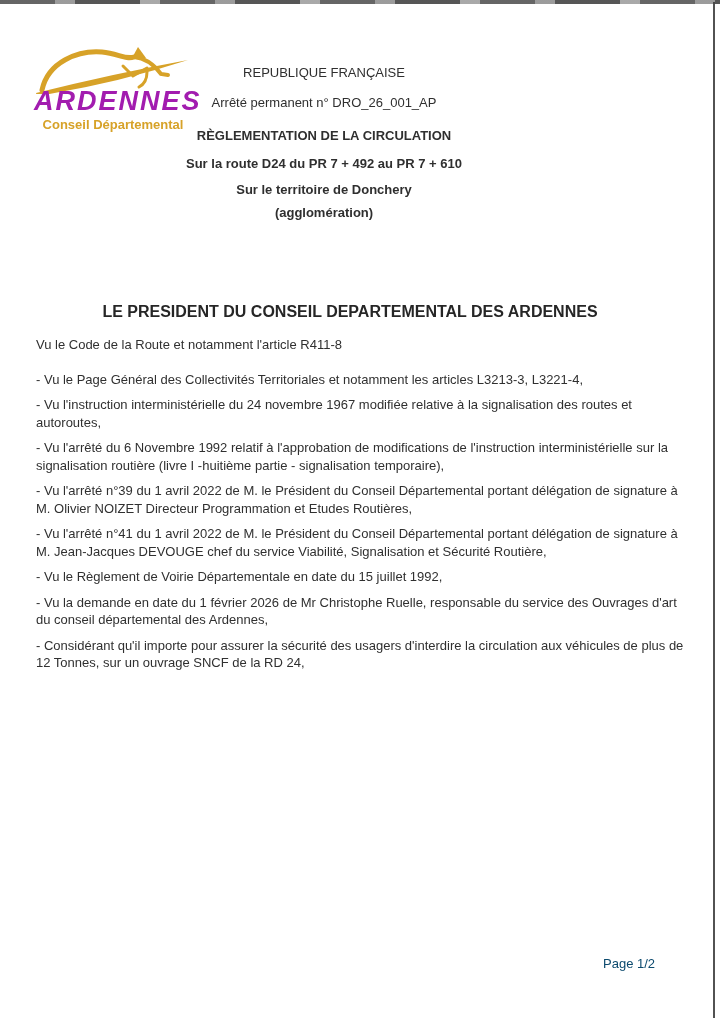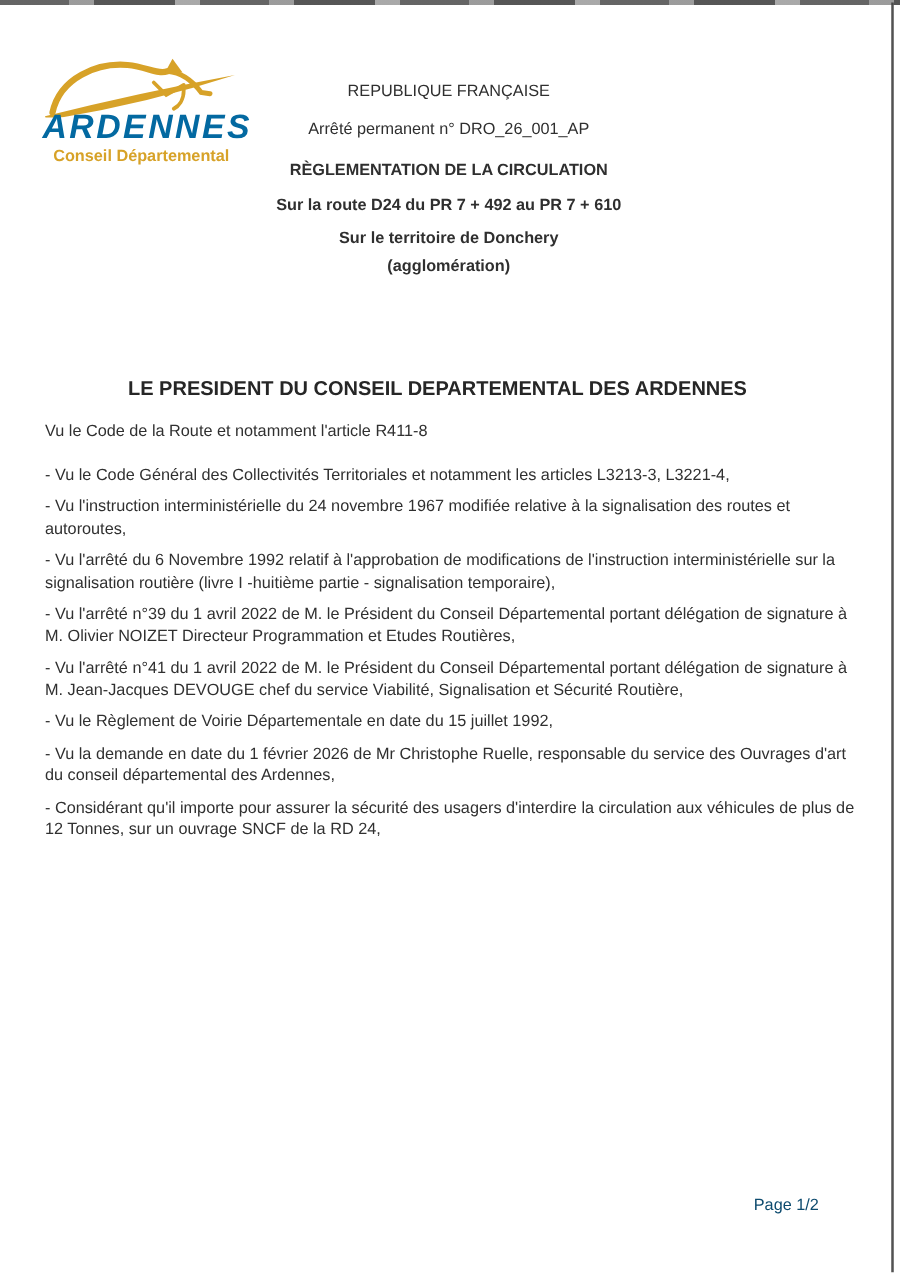--- a/index.html
+++ b/index.html
@@ -34,21 +34,21 @@
     letter-spacing: 2px; line-height: 1; margin-top: -6px;
   }
   .logo-subtitle {
     font-size: 13px; font-weight: bold; 
     line-height: 1; margin-top: 3px;
   }
 
   
   .header-col {
     position: absolute; top: 64px; left: 0; width: 648px;
-    text-align: center; font-size: 13px; line-height: 17px; padding-left: 35px;
+    text-align: center; font-size: 13px; line-height: 17px;
   }
   .hdr-republic { margin: 0 0 13px 0; }
   .hdr-org { margin: 0; }
   .hdr-direction { margin: 0 0 18px 0; }
   .hdr-reference { margin: 0 0 16px 0; }
   .subject-1 { font-weight: bold; margin: 0 0 11px 0; }
   .subject-2 { font-weight: bold; margin: 0 0 9px 0; }
   .subject-3 { font-weight: bold; margin: 0 0 6px 0; }
   .subject-4 { font-weight: bold; margin: 0; }
 
@@ -90,38 +90,38 @@
           <path d="M89,22 L99,32 L113,24" stroke-width="3"></path>
 
           <path d="M113,28 C113,36 109,41 105,43" stroke-width="3"></path>
         </g>
 
         <path d="M98,14 L104,3 L112,14 Z" fill="#d7a228"></path>
 
         <path d="M2,49 Q78,30 154,16 Q80,40 3,52 Z" fill="#d7a228"></path>
       </svg>
     </span>
-    <div class="logo-title" style="color:#0369a1">ARDENNES</div>
+    <div class="logo-title" style="color:#a21caf">ARDENNES</div>
     <div class="logo-subtitle" style="color:#d7a228">Conseil Départemental</div>
   </div>
 
   <div class="header-col">
     <p class="hdr-republic">REPUBLIQUE FRANÇAISE</p>
     <p class="hdr-reference">Arrêté permanent n° DRO_26_001_AP</p>
     <p class="subject-1">RÈGLEMENTATION DE LA CIRCULATION</p>
     <p class="subject-2">Sur la route D24 du PR 7 + 492 au PR 7 + 610</p>
     <p class="subject-3">Sur le territoire de Donchery</p>
     <p class="subject-4">(agglomération)</p>
   </div>
 
   <h1 class="main-heading">LE PRESIDENT DU CONSEIL DEPARTEMENTAL DES ARDENNES</h1>
 
   <div class="body-text">
     <p class="first">Vu le Code de la Route et notamment l'article R411-8</p>
-    <p>- Vu le Code Général des Collectivités Territoriales et notamment les articles L3213-3, L3221-4,</p>
+    <p>- Vu le Page Général des Collectivités Territoriales et notamment les articles L3213-3, L3221-4,</p>
     <p>- Vu l'instruction interministérielle du 24 novembre 1967 modifiée relative à la signalisation des routes et autoroutes,</p>
     <p>- Vu l'arrêté du 6 Novembre 1992 relatif à l'approbation de modifications de l'instruction interministérielle sur la signalisation routière (livre I -huitième partie - signalisation temporaire),</p>
     <p>- Vu l'arrêté n°39 du 1 avril 2022 de M. le Président du Conseil Départemental portant délégation de signature à M. Olivier NOIZET Directeur Programmation et Etudes Routières,</p>
     <p>- Vu l'arrêté n°41 du 1 avril 2022 de M. le Président du Conseil Départemental portant délégation de signature à M. Jean-Jacques DEVOUGE chef du service Viabilité, Signalisation et Sécurité Routière,</p>
     <p>- Vu le Règlement de Voirie Départementale en date du 15 juillet 1992,</p>
     <p>- Vu la demande en date du 1 février 2026 de Mr Christophe Ruelle, responsable du service des Ouvrages d'art du conseil départemental des Ardennes,</p>
     <p>- Considérant qu'il importe pour assurer la sécurité des usagers d'interdire la circulation aux véhicules de plus de 12 Tonnes, sur un ouvrage SNCF de la RD 24,</p>
   </div>
 
   <div class="page-footer">Page 1/2</div>

